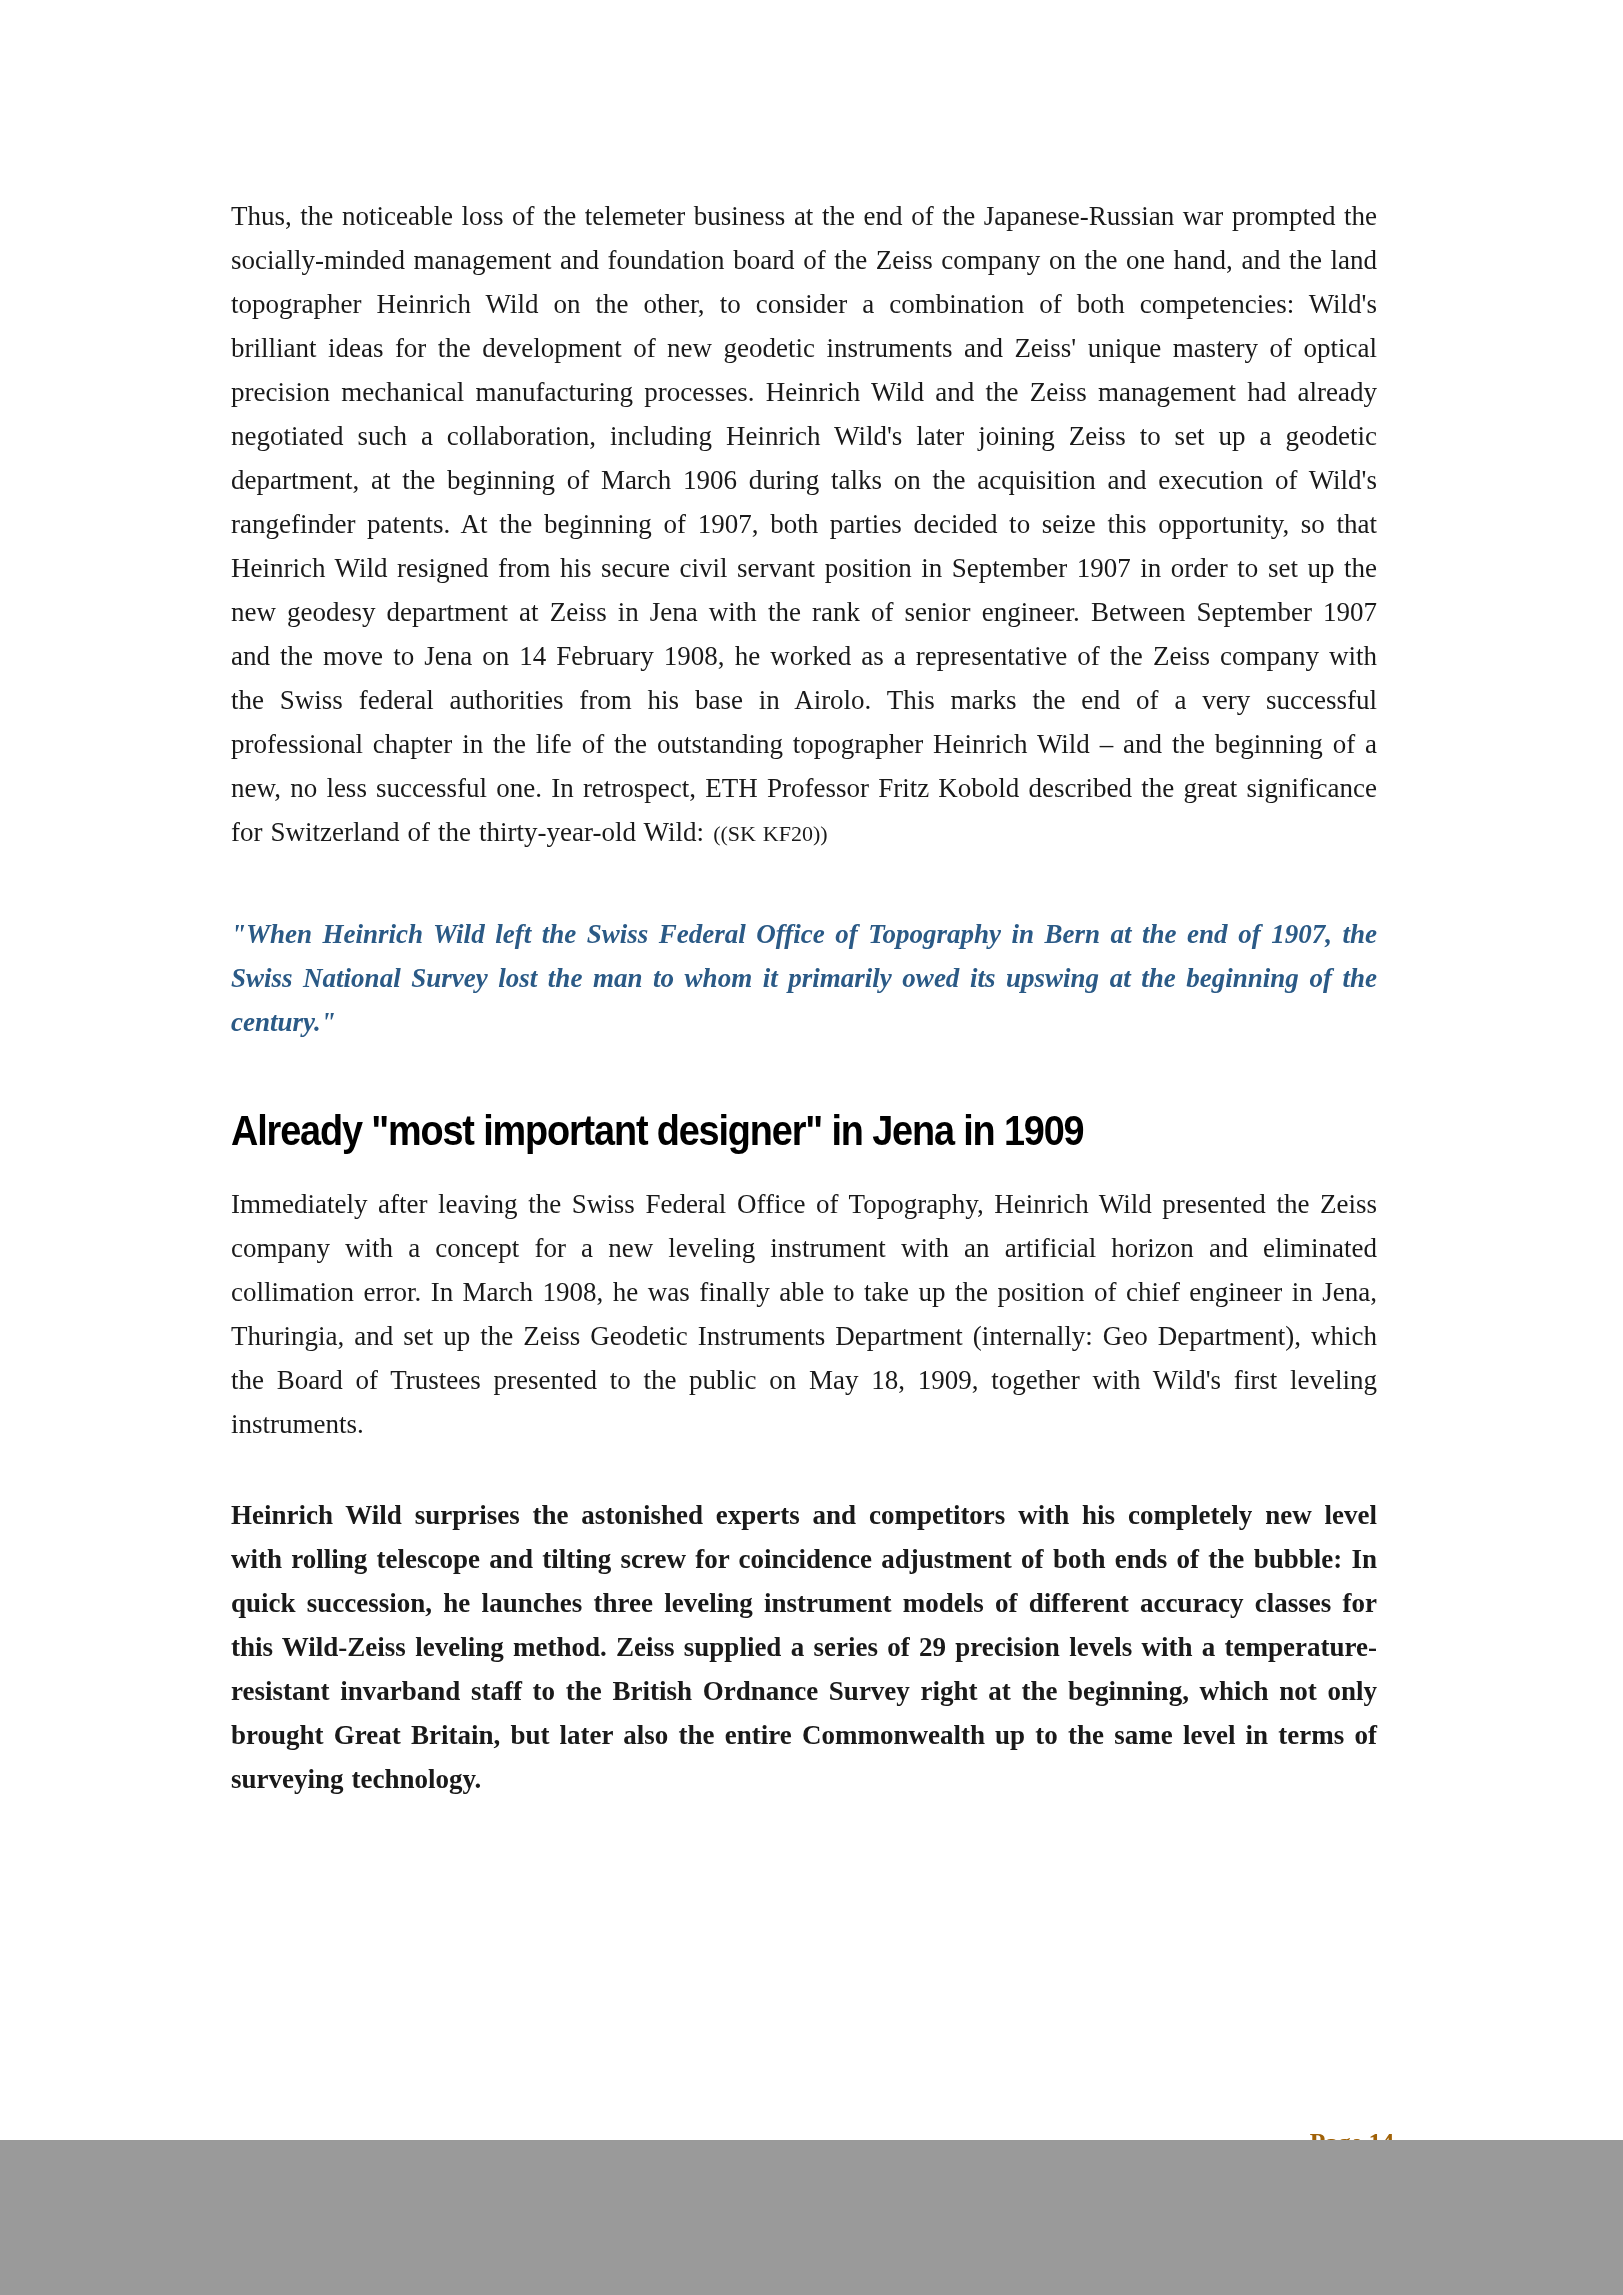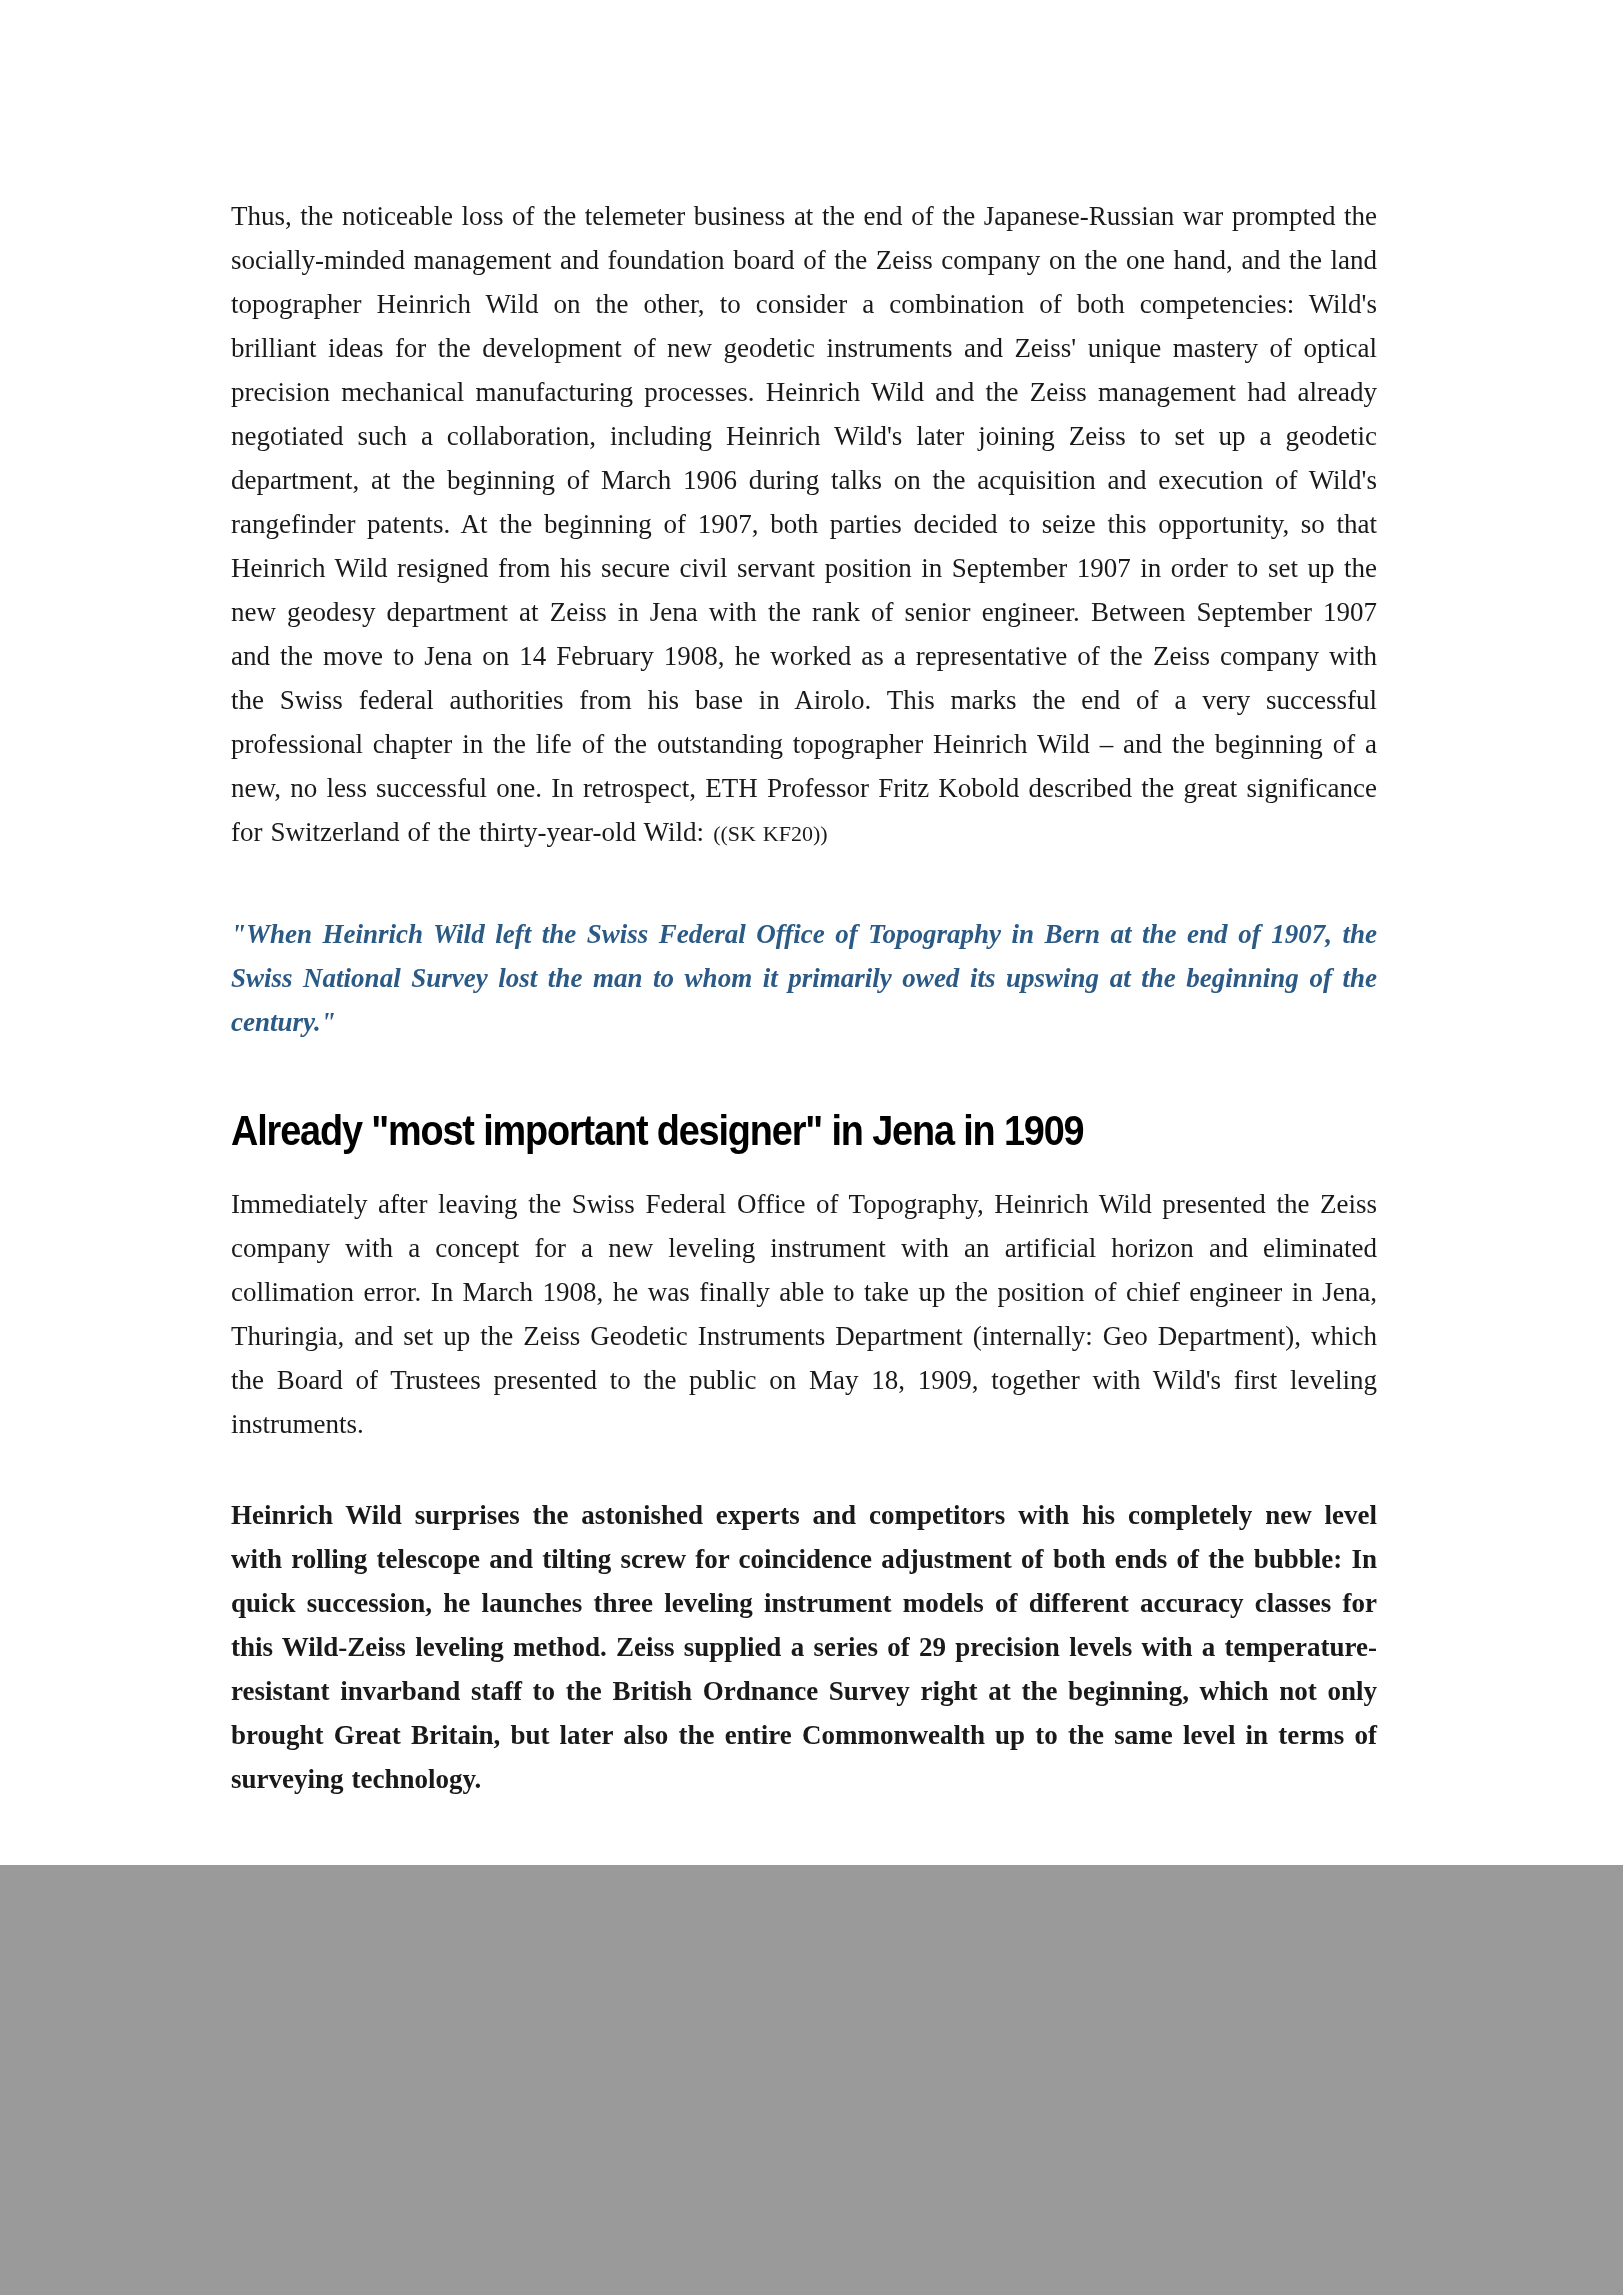--- a/index.html
+++ b/index.html
@@ -3,21 +3,21 @@
 <meta charset="utf-8">
 <style>
   html, body {
     margin: 0;
     padding: 0;
     background: #9a9a9a;
   }
   .page {
     position: relative;
     width: 1623px;
-    height: 1865px;
+    height: 2140px;
     background: #FFFFFF;
     margin: 0 auto;
     overflow: hidden;
     font-family: "Liberation Serif", serif;
     color: #1A1A1A;
   }
   .content {
     position: absolute;
     left: 231px;
     top: 194px;

